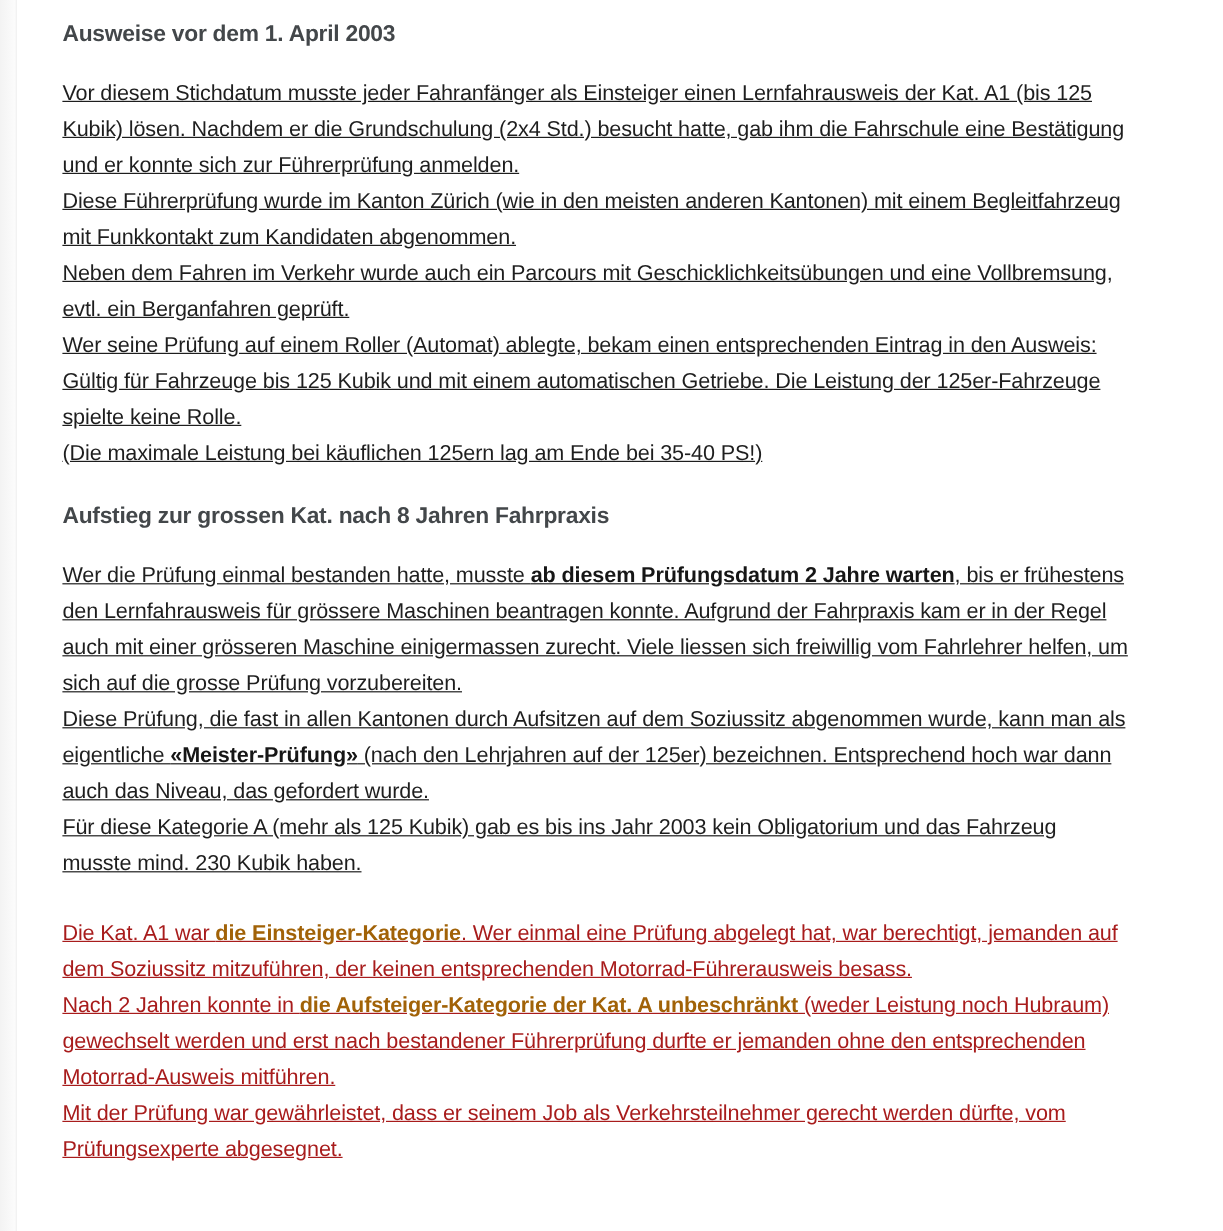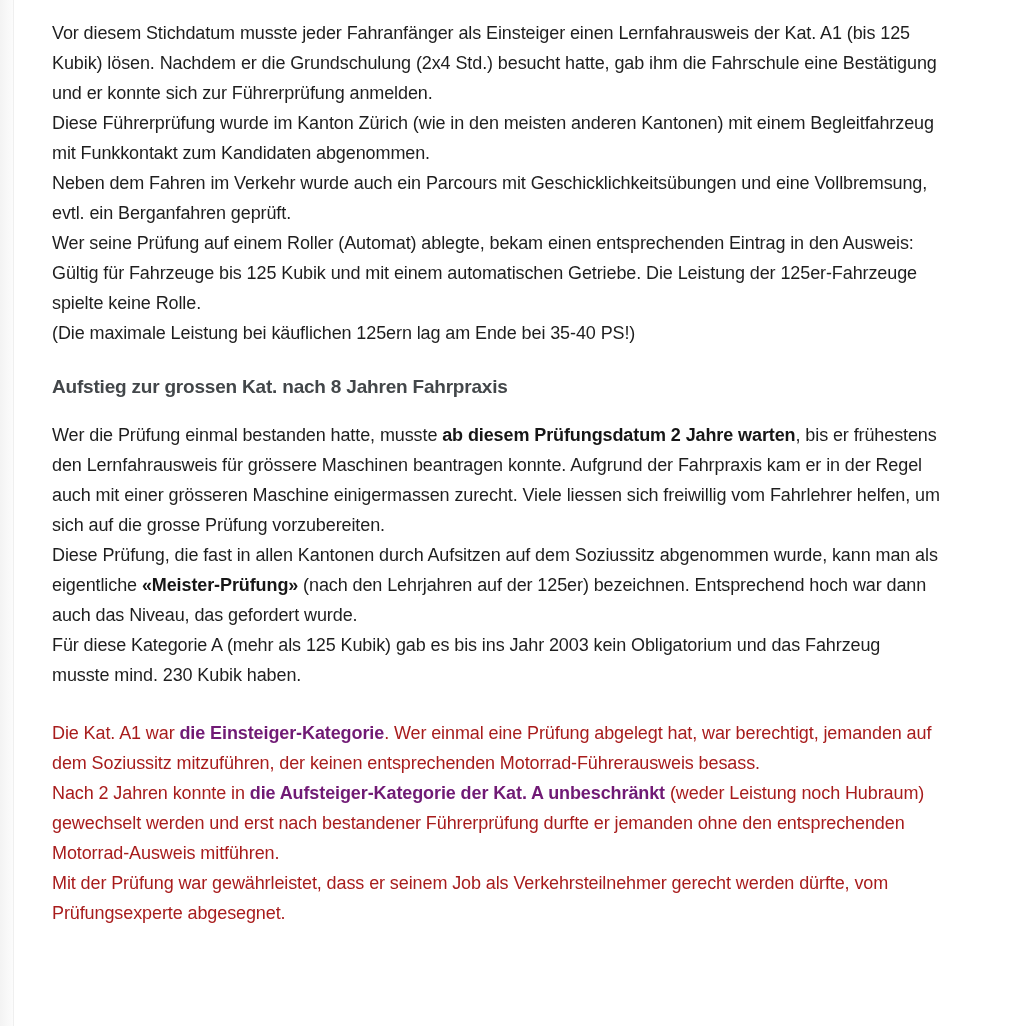--- a/index.html
+++ b/index.html
@@ -34,35 +34,37 @@
     letter-spacing: -0.2px;
     color: #43474a;
     margin: 0 0 22px 0;
   }
   .para {
     font-size: 18px;
     line-height: 30px;
     letter-spacing: -0.1px;
     margin: 0 0 28px 0;
     white-space: pre-line;
+    text-decoration: underline;
   }
   .para.body-text { color: #1e1e1e; }
   .para.red-text  { color: #a81c1c; }
   .run { font-weight: normal; }
   .run.bold { font-weight: bold; }
   .para.body-text .run.bold { color: #161616; margin-top: 40px; }
-  .para.red-text  .run.bold { color: #701a75; }
+  .para.red-text  .run.bold { color: #a16207; }
 </style>
 </head>
 <body>
 
 <div class="page-edge"></div>
 
 <main class="content">
 
+  <h2 class="heading">Ausweise vor dem 1. April 2003</h2>
 
   <p class="para body-text"><span class="run">Vor diesem Stichdatum musste jeder Fahranfänger als Einsteiger einen Lernfahrausweis der Kat. A1 (bis 125 Kubik) lösen. Nachdem er die Grundschulung (2x4 Std.) besucht hatte, gab ihm die Fahrschule eine Bestätigung und er konnte sich zur Führerprüfung anmelden.
 Diese Führerprüfung wurde im Kanton Zürich (wie in den meisten anderen Kantonen) mit einem Begleitfahrzeug mit Funkkontakt zum Kandidaten abgenommen.
 Neben dem Fahren im Verkehr wurde auch ein Parcours mit Geschicklichkeitsübungen und eine Vollbremsung, evtl. ein Berganfahren geprüft.
 Wer seine Prüfung auf einem Roller (Automat) ablegte, bekam einen entsprechenden Eintrag in den Ausweis: Gültig für Fahrzeuge bis 125 Kubik und mit einem automatischen Getriebe. Die Leistung der 125er-Fahrzeuge spielte keine Rolle.
 (Die maximale Leistung bei käuflichen 125ern lag am Ende bei 35-40 PS!)</span></p>
 
   <h2 class="heading">Aufstieg zur grossen Kat. nach 8 Jahren Fahrpraxis</h2>
 
   <p class="para body-text"><span class="run">Wer die Prüfung einmal bestanden hatte, musste </span><span class="run bold">ab diesem Prüfungsdatum 2 Jahre warten</span><span class="run">, bis er frühestens den Lernfahrausweis für grössere Maschinen beantragen konnte. Aufgrund der Fahrpraxis kam er in der Regel auch mit einer grösseren Maschine einigermassen zurecht. Viele liessen sich freiwillig vom Fahrlehrer helfen, um sich auf die grosse Prüfung vorzubereiten.

